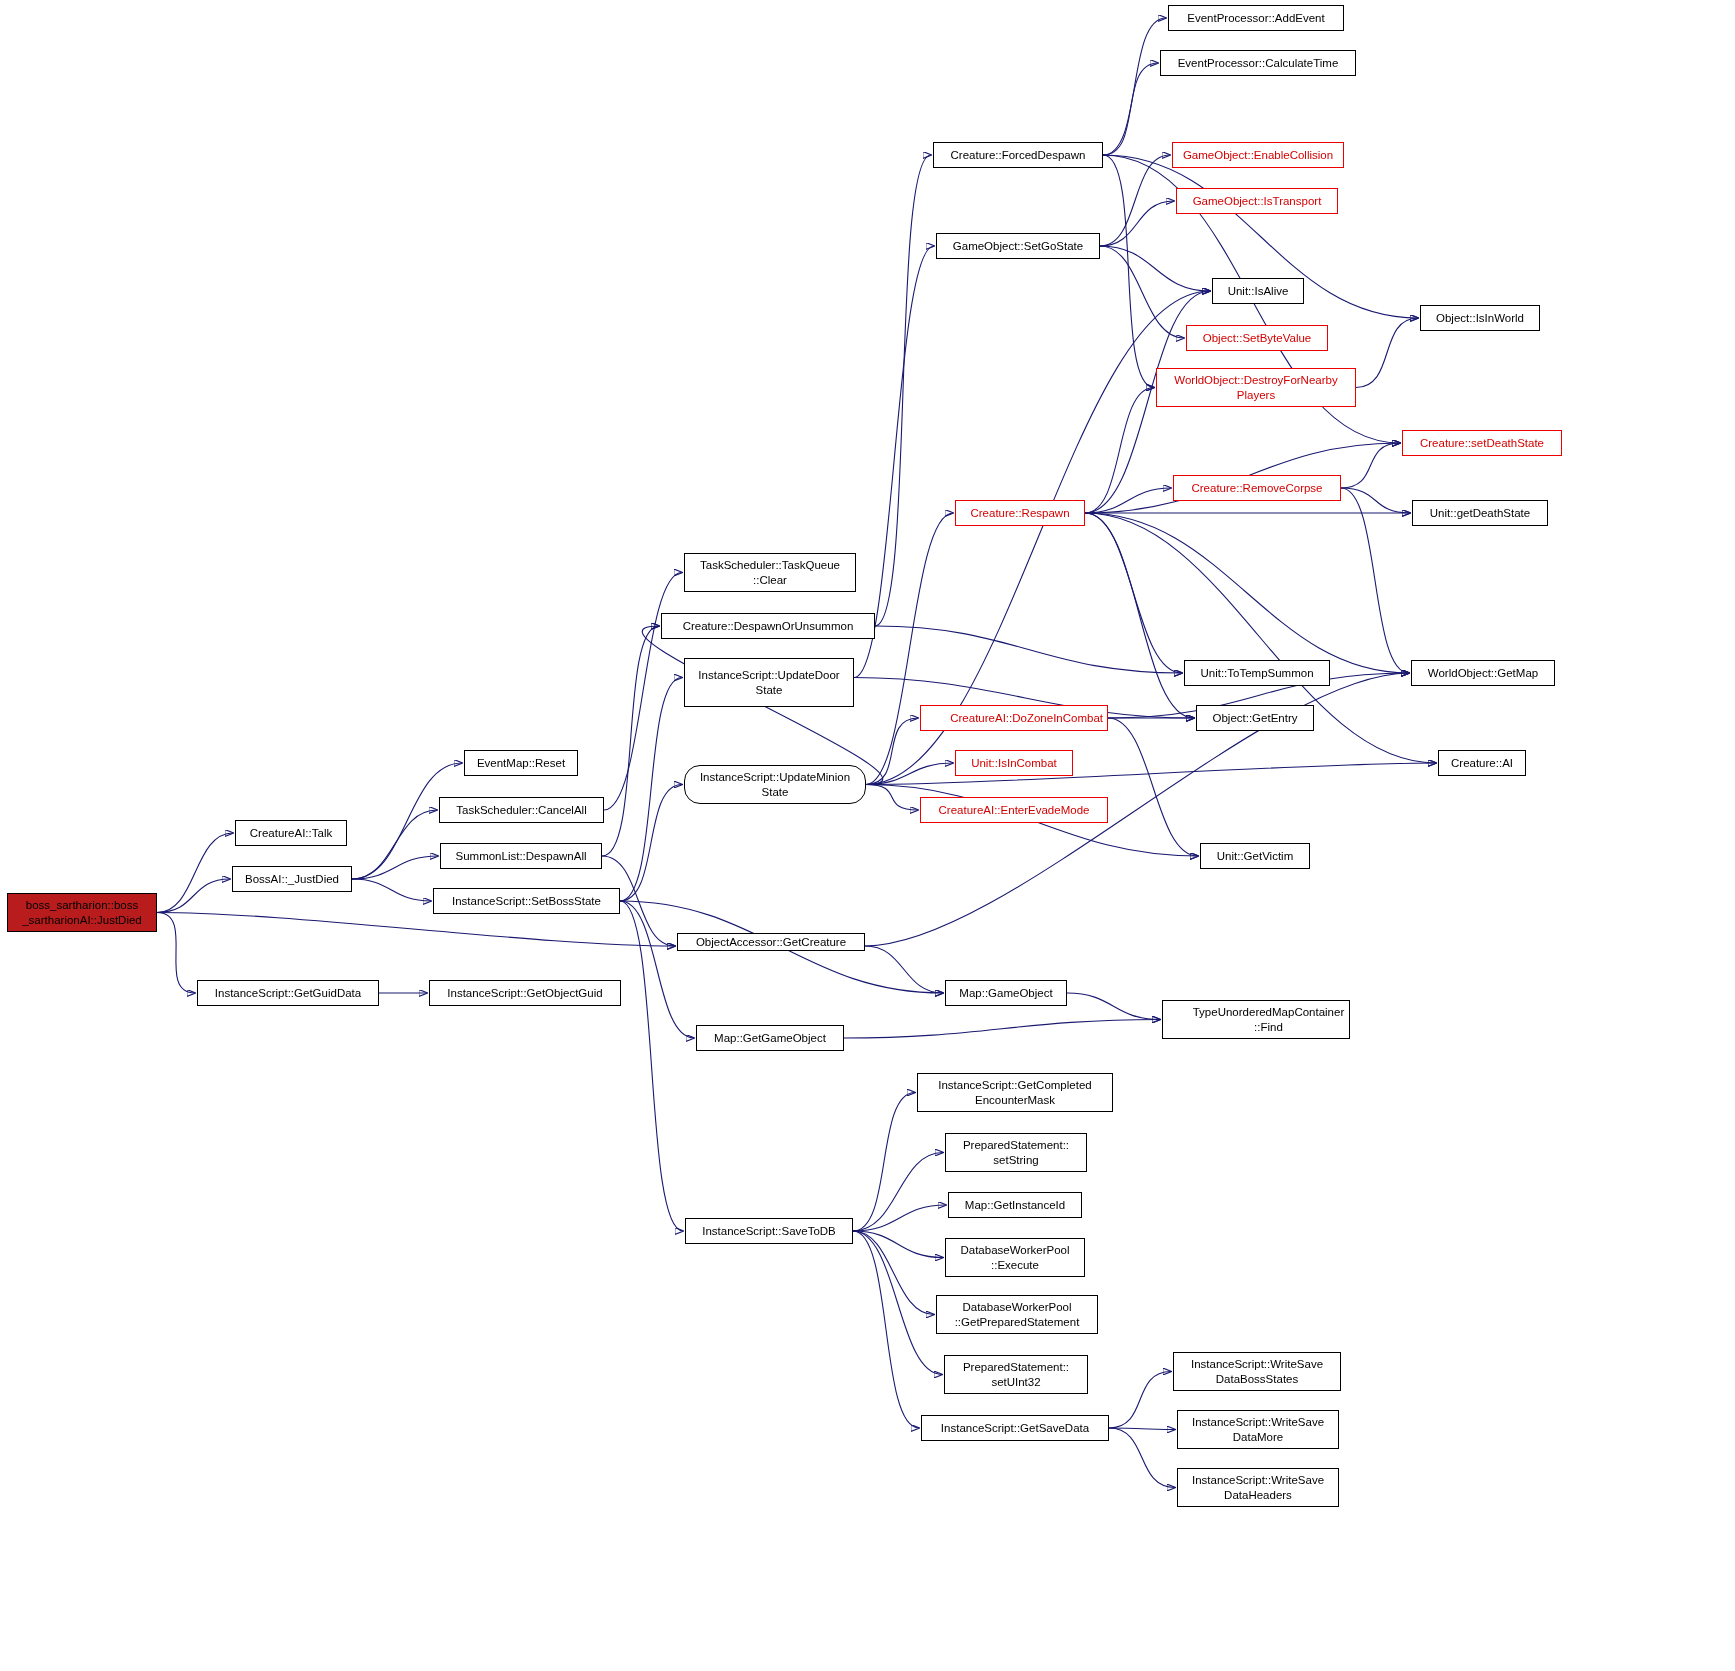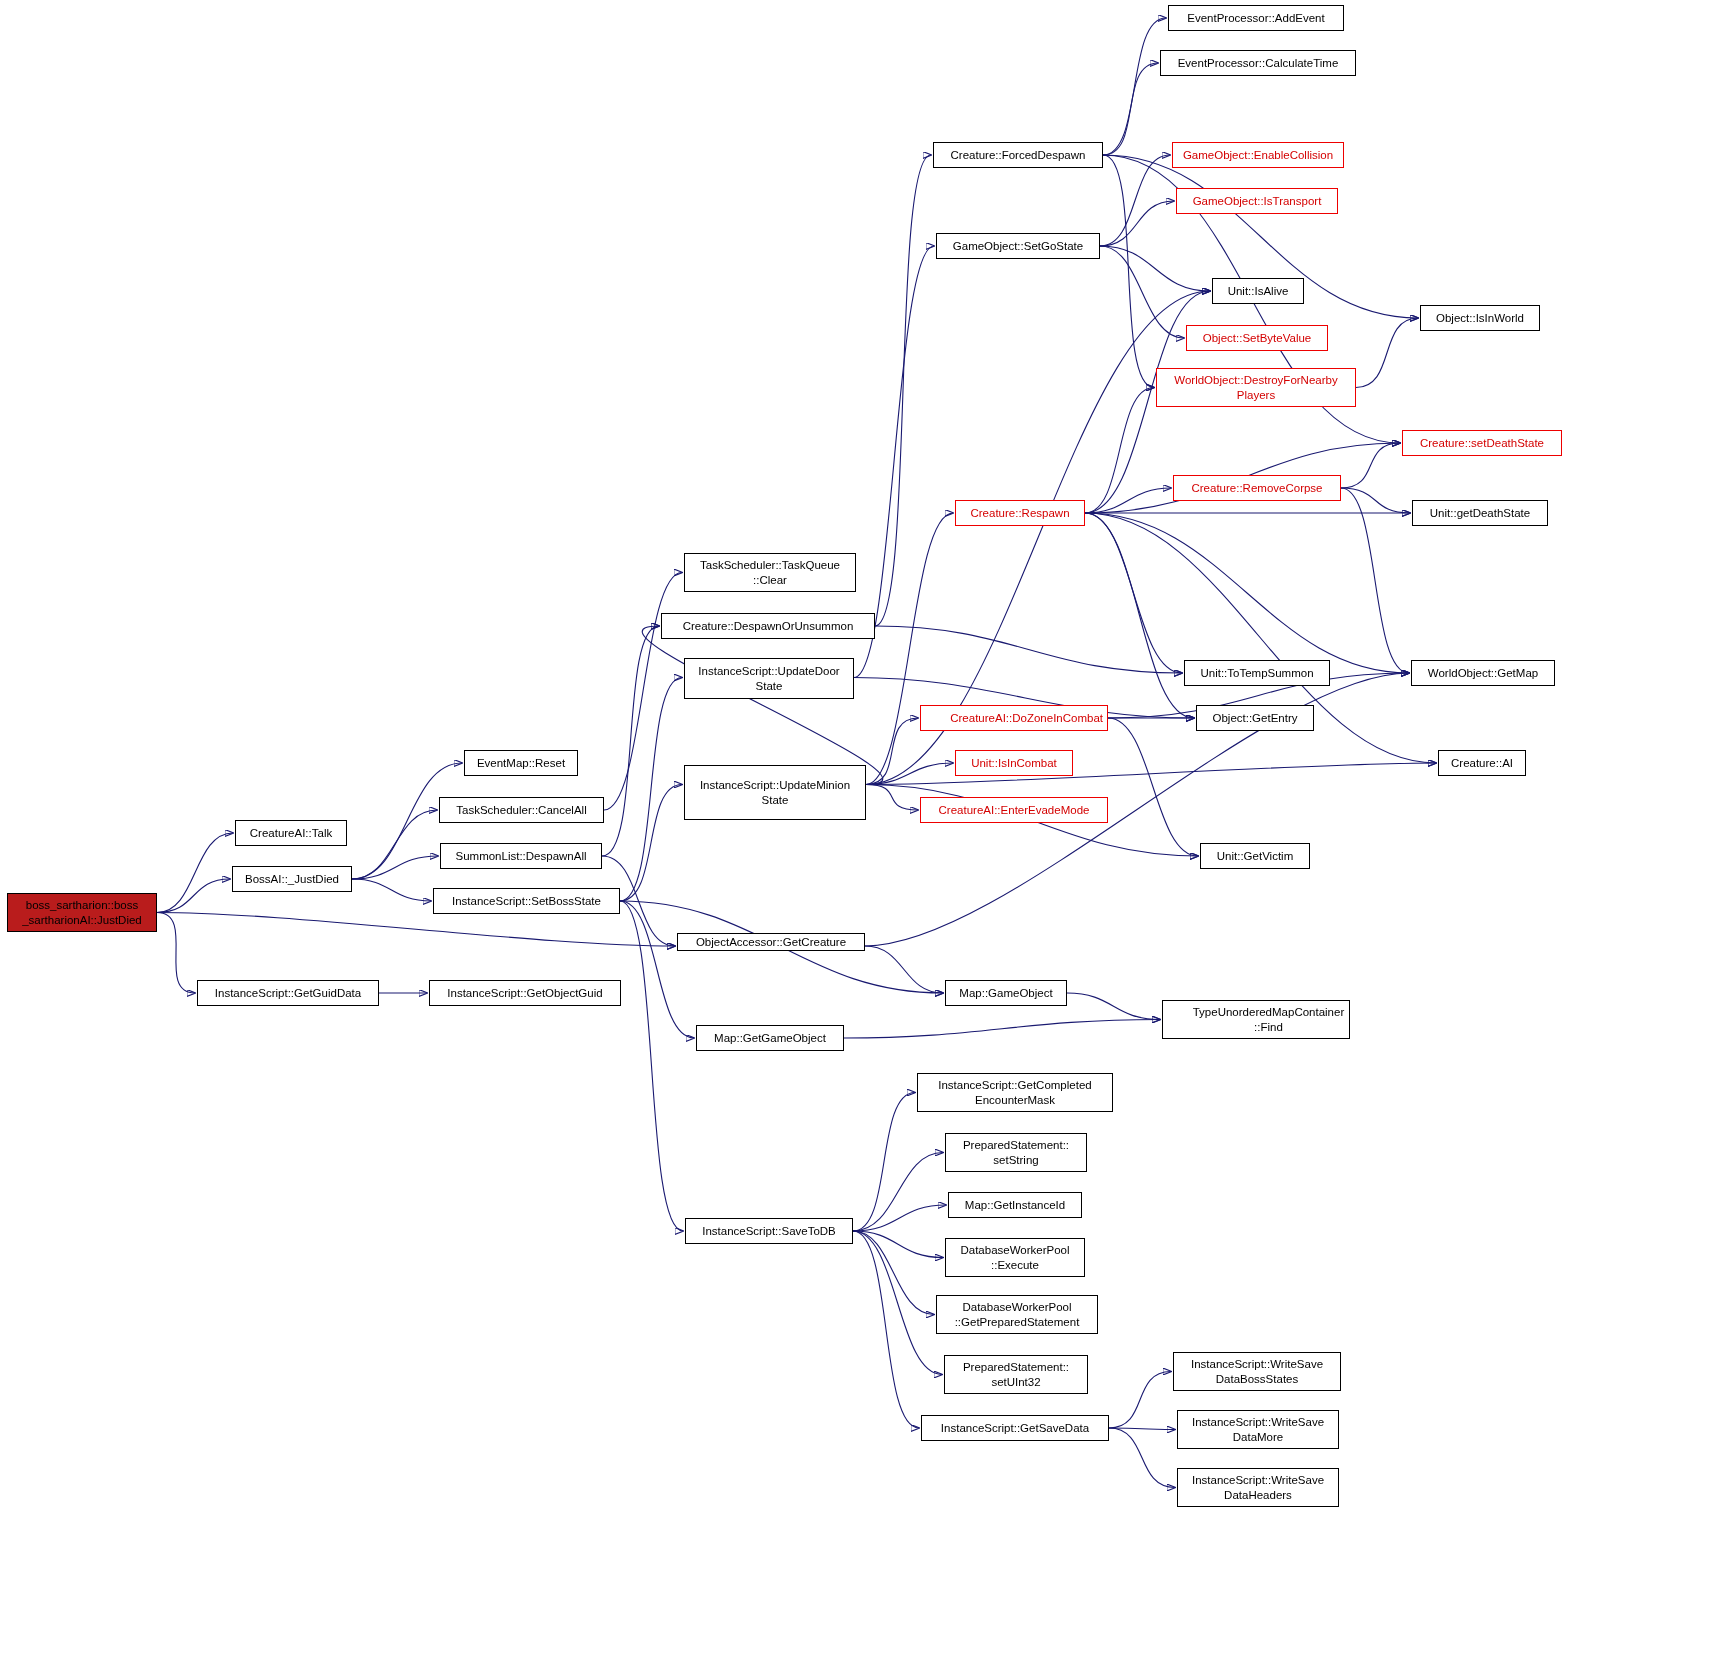--- a/index.html
+++ b/index.html
@@ -168,25 +168,25 @@
       <div class="node" style="left: 429px; top: 980px; width: 192px; height: 26px;">
         <span>InstanceScript::GetObjectGuid</span>
       </div>
       <div class="node" style="left: 684px; top: 553px; width: 172px; height: 39px;">
         <span>TaskScheduler::TaskQueue
 ::Clear</span>
       </div>
       <div class="node" style="left: 661px; top: 613px; width: 214px; height: 26px;">
         <span>Creature::DespawnOrUnsummon</span>
       </div>
-      <div class="node" style="left: 684px; top: 658px; width: 170px; height: 41px;">
+      <div class="node" style="left: 684px; top: 658px; width: 170px; height: 49px;">
         <span>InstanceScript::UpdateDoor
 State</span>
       </div>
-      <div class="node" style="left: 684px; top: 765px; width: 182px; height: 55px;">
+      <div class="node" style="left: 684px; top: 765px; width: 182px; height: 39px; border-radius: 16px;">
         <span>InstanceScript::UpdateMinion
 State</span>
       </div>
       <div class="node" style="left: 677px; top: 933px; width: 188px; height: 18px;">
         <span>ObjectAccessor::GetCreature</span>
       </div>
       <div class="node" style="left: 696px; top: 1025px; width: 148px; height: 26px;">
         <span>Map::GetGameObject</span>
       </div>
       <div class="node" style="left: 945px; top: 980px; width: 122px; height: 26px;">

